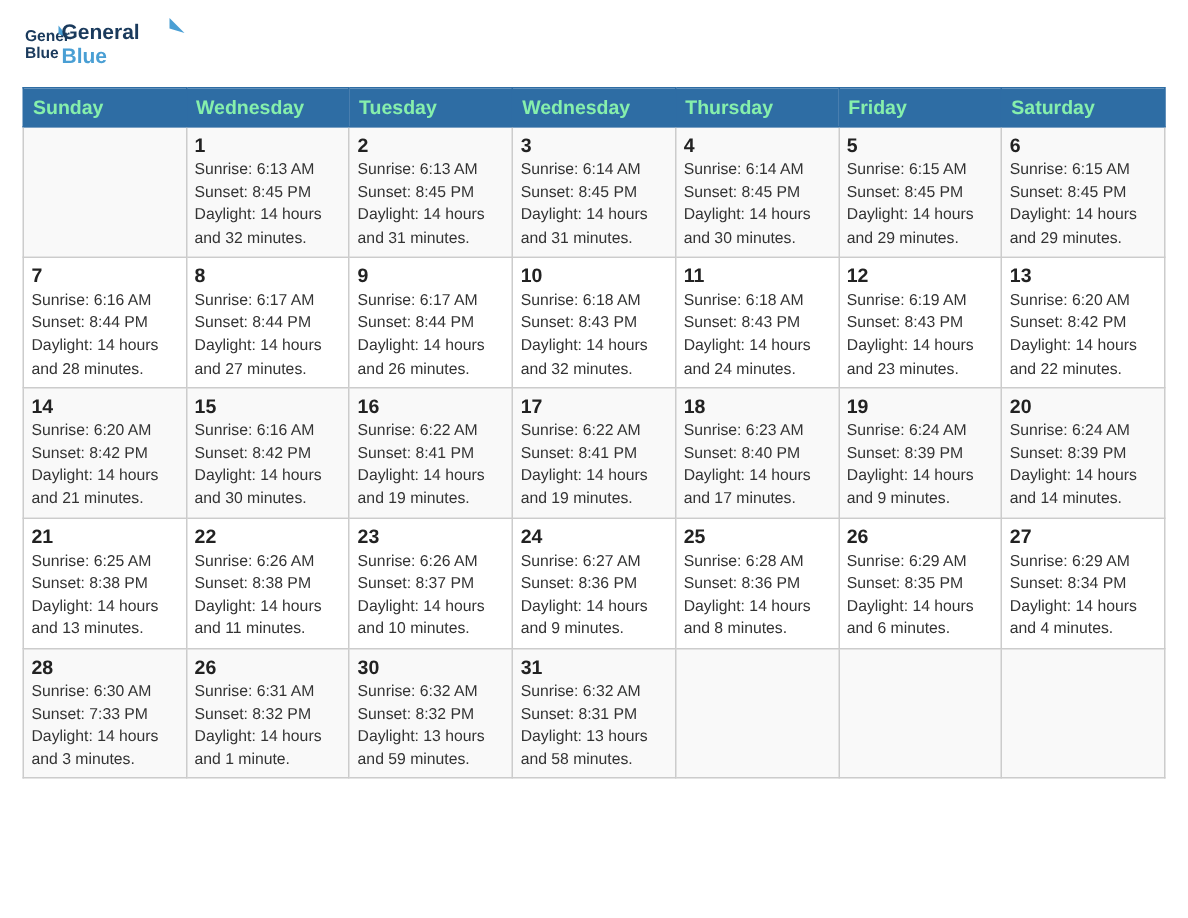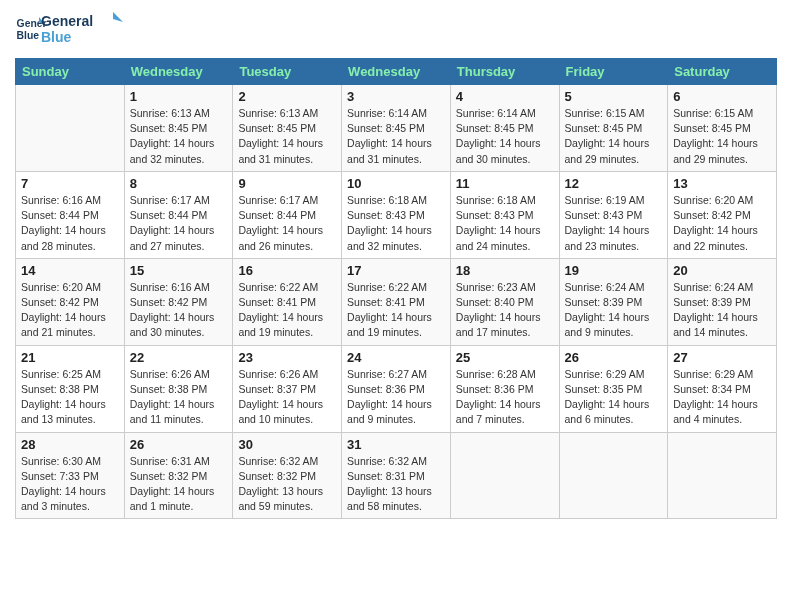--- a/index.html
+++ b/index.html
@@ -315,21 +315,21 @@
           <span>Sunrise: 6:27 AM</span><br>
           <span>Sunset: 8:36 PM</span><br>
           <span>Daylight: 14 hours and 9 minutes.</span>
         </div>
       </td>
         <td>
         <span class="day-number">25</span>
         <div class="day-info">
           <span>Sunrise: 6:28 AM</span><br>
           <span>Sunset: 8:36 PM</span><br>
-          <span>Daylight: 14 hours and 7 minutes.</span>
+          <span>Daylight: 14 hours and 8 minutes.</span>
         </div>
       </td>
         <td>
         <span class="day-number">26</span>
         <div class="day-info">
           <span>Sunrise: 6:29 AM</span><br>
           <span>Sunset: 8:35 PM</span><br>
           <span>Daylight: 14 hours and 6 minutes.</span>
         </div>
       </td>

